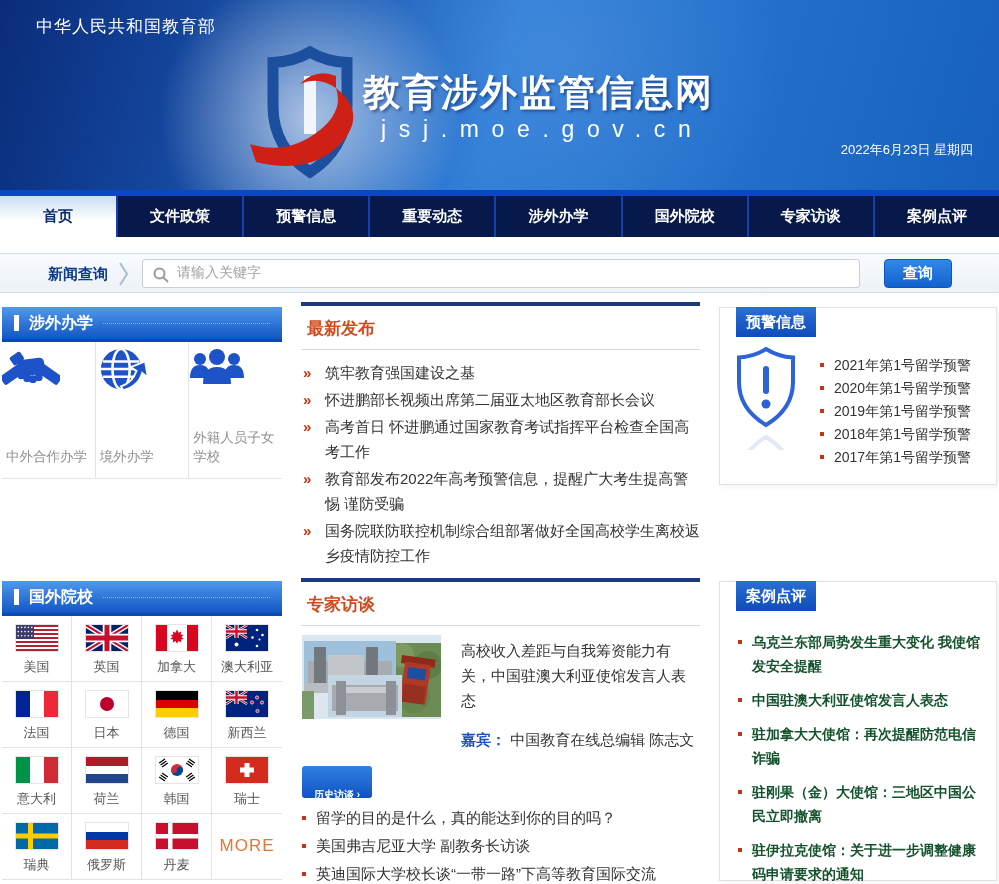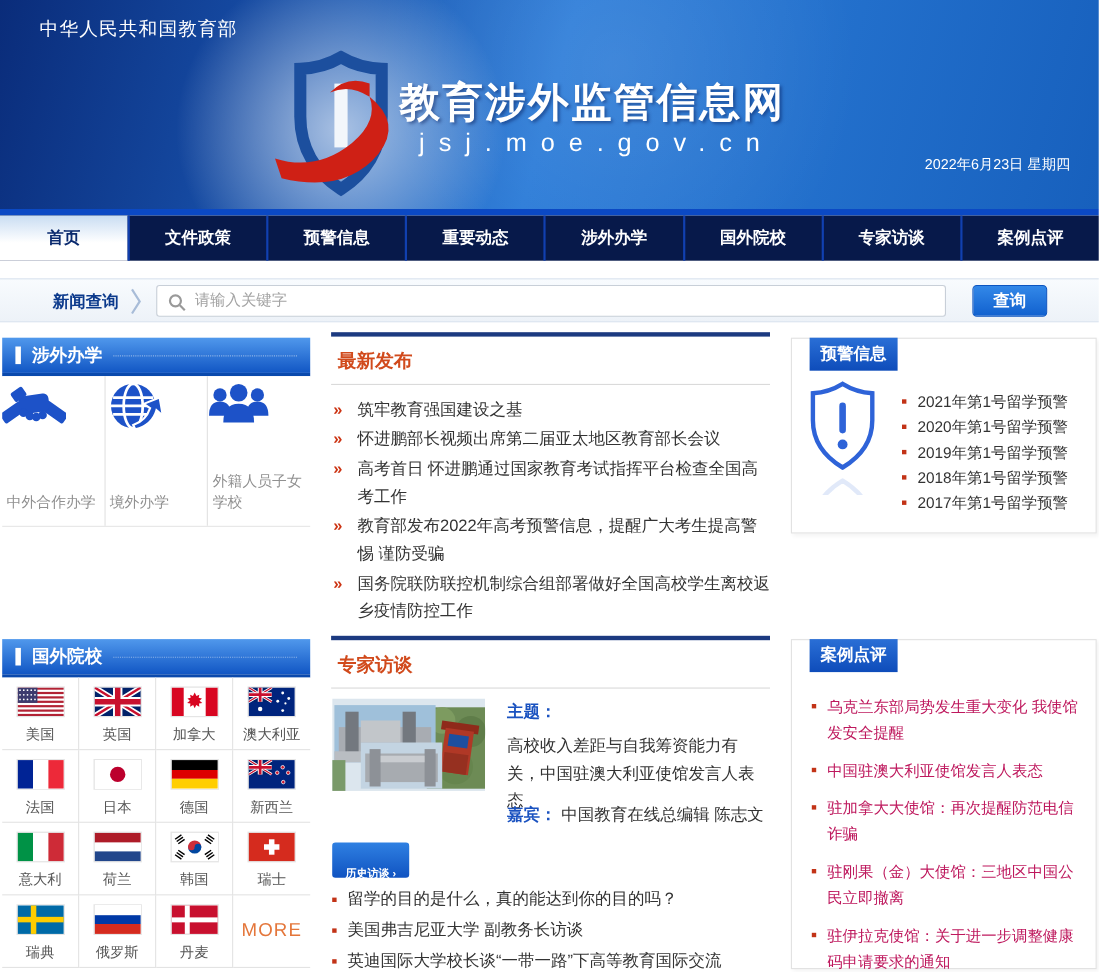--- a/index.html
+++ b/index.html
@@ -96,22 +96,22 @@
   .box-warning { top:307px; height:178px; }
   .box-cases   { top:581px; height:300px; }
   .badge { position:absolute; left:16px; top:-1px; min-width:80px; height:30px; padding:0 10px;
            background:linear-gradient(#2a6fd6,#0e4cba); color:#fff; font-weight:bold; font-size:15px;
            text-align:center; line-height:30px; }
   .warn-icon { position:absolute; left:13px; top:38px; }
   .warn-list { position:absolute; left:100px; top:46px; right:8px; }
   .warn-item { position:relative; padding-left:14px; font-size:14px; color:#333; line-height:23px; cursor:pointer; }
   .warn-item::before { content:""; position:absolute; left:0; top:9px; width:4px; height:4px; background:#c23317; }
   .case-list { position:absolute; left:16px; top:48px; right:12px; }
-  .case-item { position:relative; padding-left:16px; font-size:14px; color:#be185d; line-height:24px;
-               margin-bottom:10px; cursor:pointer; }
+  .case-item { position:relative; padding-left:16px; font-size:14px; color:#14532d; line-height:24px;
+               margin-bottom:10px; cursor:pointer;font-weight:bold; }
   .case-item::before { content:""; position:absolute; left:2px; top:10px; width:4px; height:4px; background:#c23317; }
 </style>
 </head>
 <body>
 
 <div class="page">
 
   <div class="header">
     <div class="ministry">中华人民共和国教育部</div>
     <div class="logo">
@@ -393,21 +393,20 @@
         <rect x="2" y="48" width="92" height="10" fill="#b9bdc2"></rect>
         <rect x="26" y="40" width="74" height="42" fill="#c3d4e2"></rect>
         <rect x="30" y="50" width="66" height="26" fill="#a7abb0"></rect>
         <rect x="34" y="46" width="10" height="34" fill="#8d9197"></rect>
         <rect x="84" y="46" width="10" height="34" fill="#8d9197"></rect>
         <rect x="44" y="52" width="40" height="6" fill="#c9ccd0"></rect>
         <rect x="0" y="56" width="12" height="28" fill="#7a9a6a"></rect>
       </svg>
     </div>
     <div class="iv-details">
-      <div class="iv-topic-label">主题：</div>
       <div class="iv-topic">高校收入差距与自我筹资能力有关，中国驻澳大利亚使馆发言人表态</div>
     </div>
     <div class="iv-guest">
       <b>嘉宾：</b>
       <span>中国教育在线总编辑 陈志文</span>
     </div>
     <button class="iv-btn">历史访谈 ›</button>
     <div class="iv-list">
         <div class="iv-item">留学的目的是什么，真的能达到你的目的吗？</div>
         <div class="iv-item">美国弗吉尼亚大学 副教务长访谈</div>

